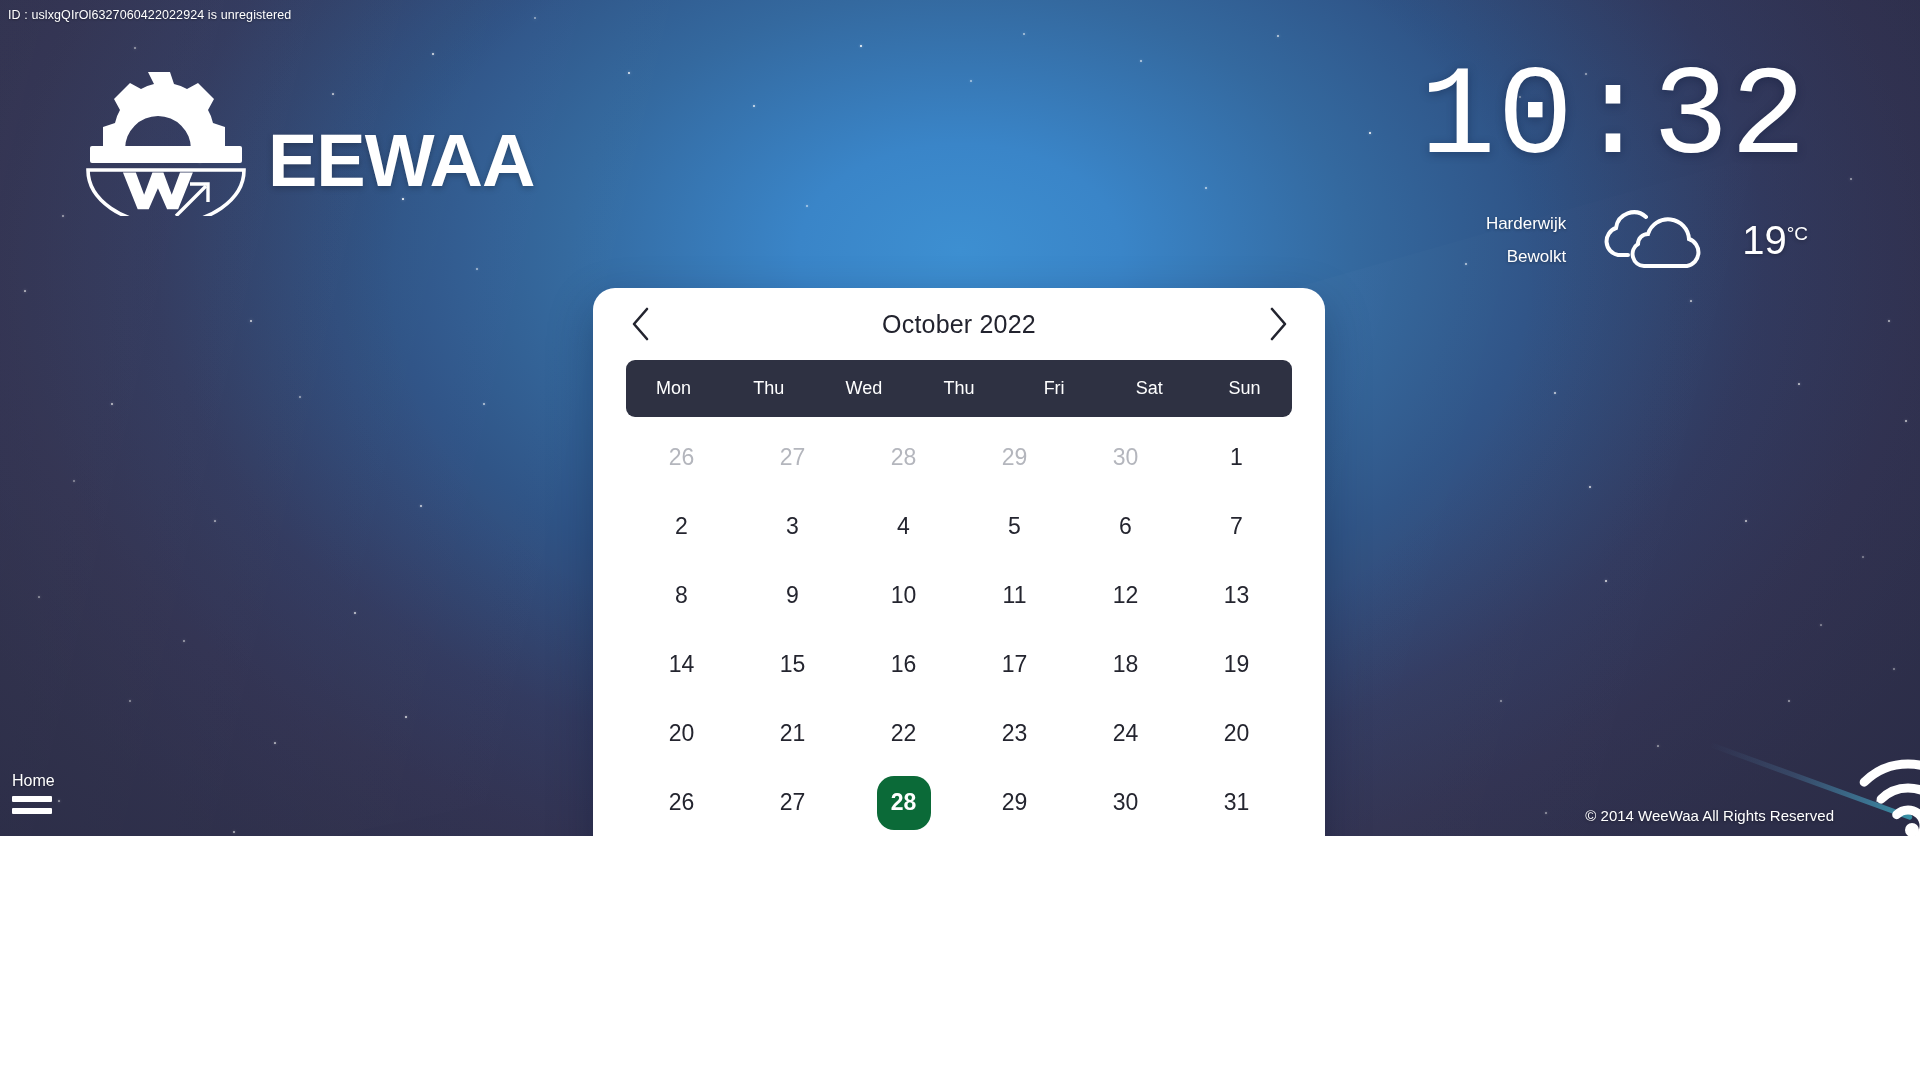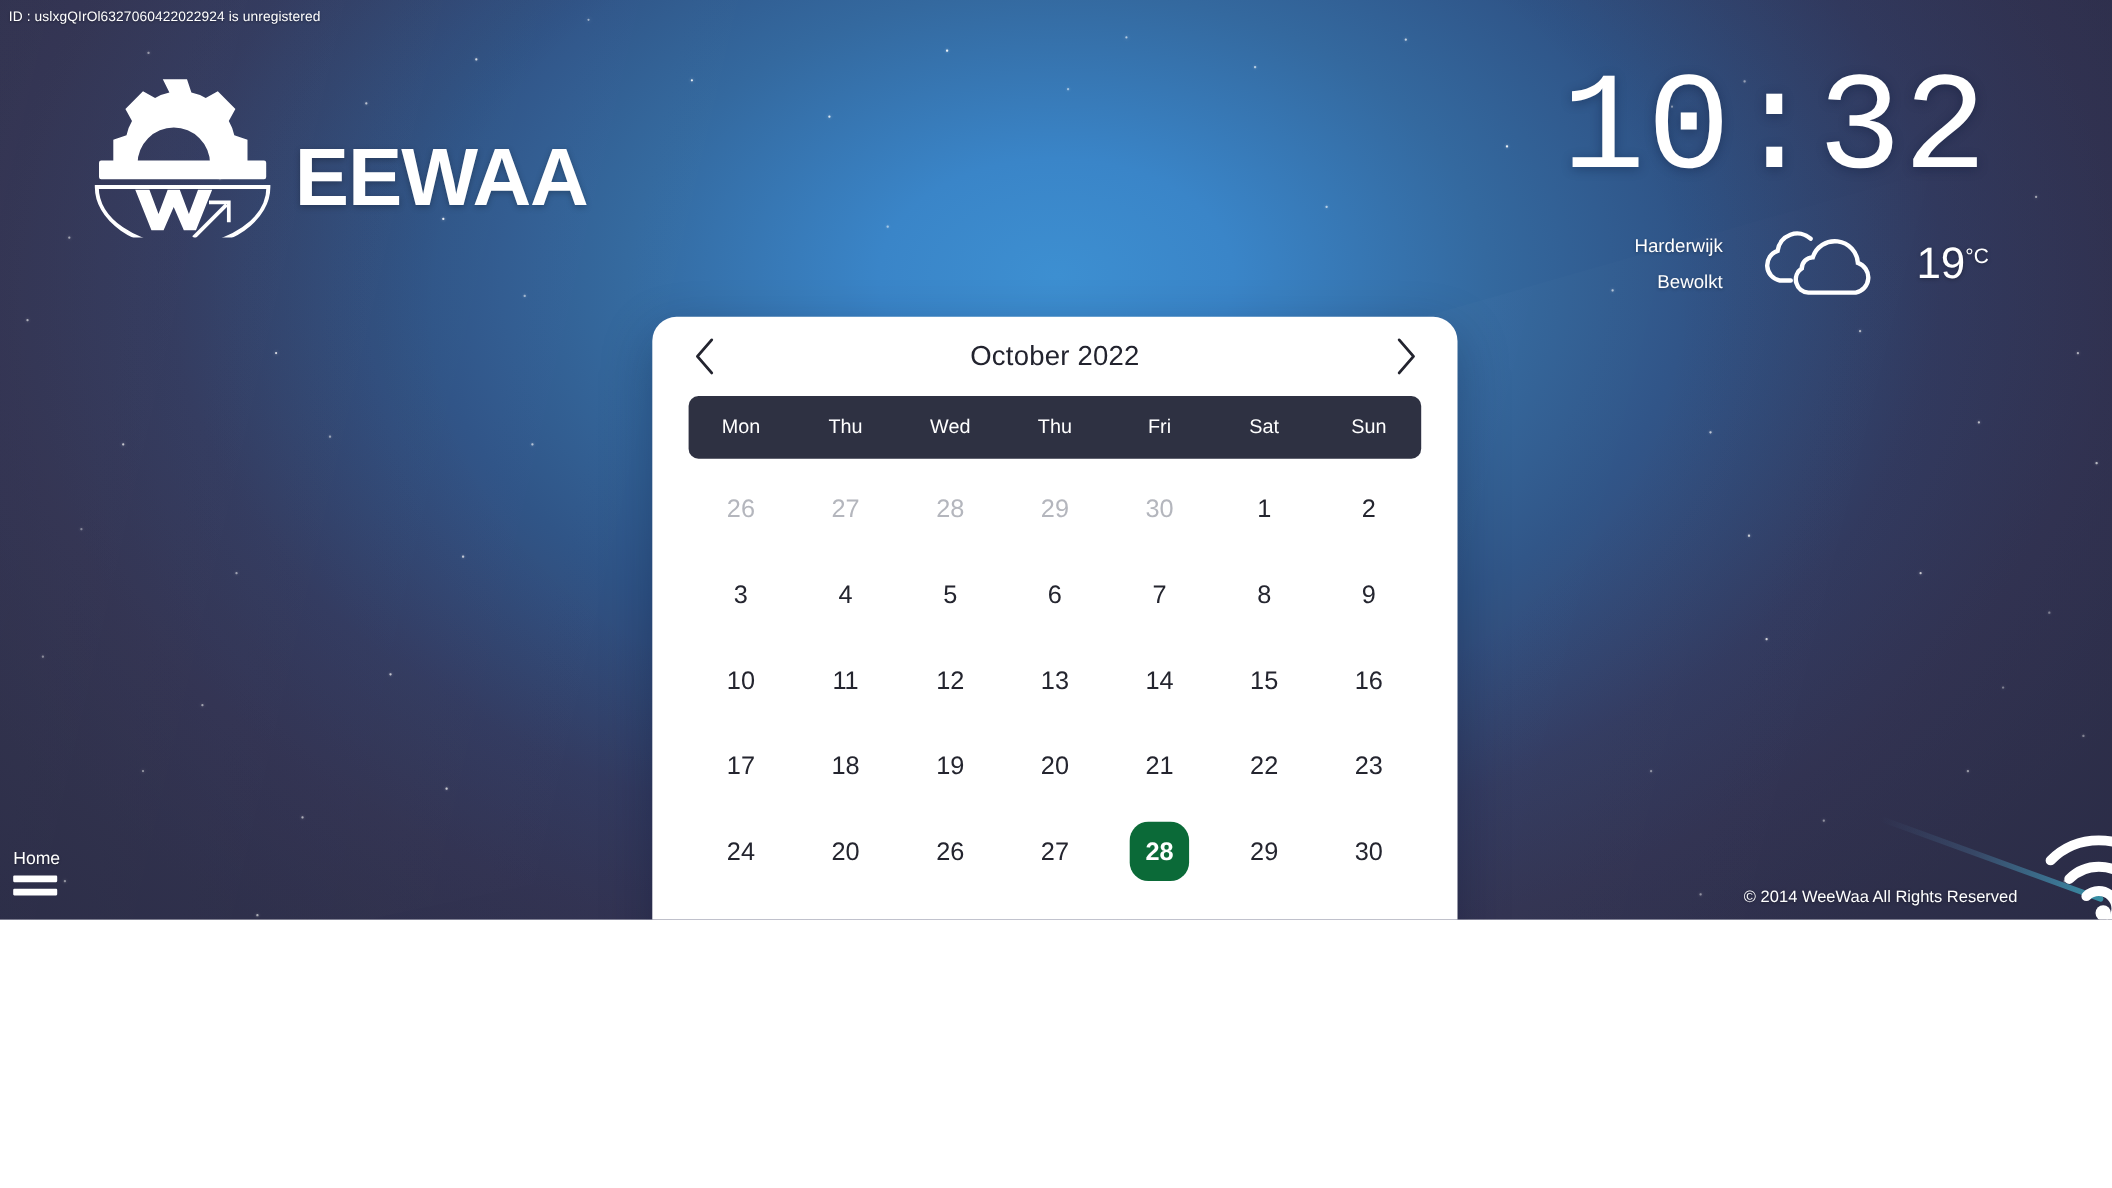--- a/index.html
+++ b/index.html
@@ -91,21 +91,21 @@
   #cal-title { font-size:25px; color:#22232e; font-weight:400; letter-spacing:.2px; }
 
   #weekday-bar {
     display:grid; grid-template-columns:repeat(7,1fr);
     background:#2e3142; border-radius:9px; height:57px; align-items:center;
     margin:0 7px;
   }
   .weekday { text-align:center; color:#fff; font-size:18px; font-weight:400; }
 
   #days-grid {
-    display:grid; grid-template-columns:repeat(7,1fr); grid-template-rows:repeat(6,1fr);
+    display:grid; grid-template-columns:repeat(6,1fr); grid-template-rows:repeat(6,1fr);
     margin-top:6px; height:468px; padding:0 7px;
   }
   .day-cell { display:flex; align-items:center; justify-content:center; }
   .day-num {
     display:flex; align-items:center; justify-content:center;
     width:54px; height:54px; border-radius:16px;
     font-size:23px; color:#24252f; cursor:pointer; user-select:none;
   }
   .day-num.muted { color:#b4b6bd; }
   .day-num.selected { background:#0b6a38; color:#fff; font-weight:700; border-radius:17px; }

